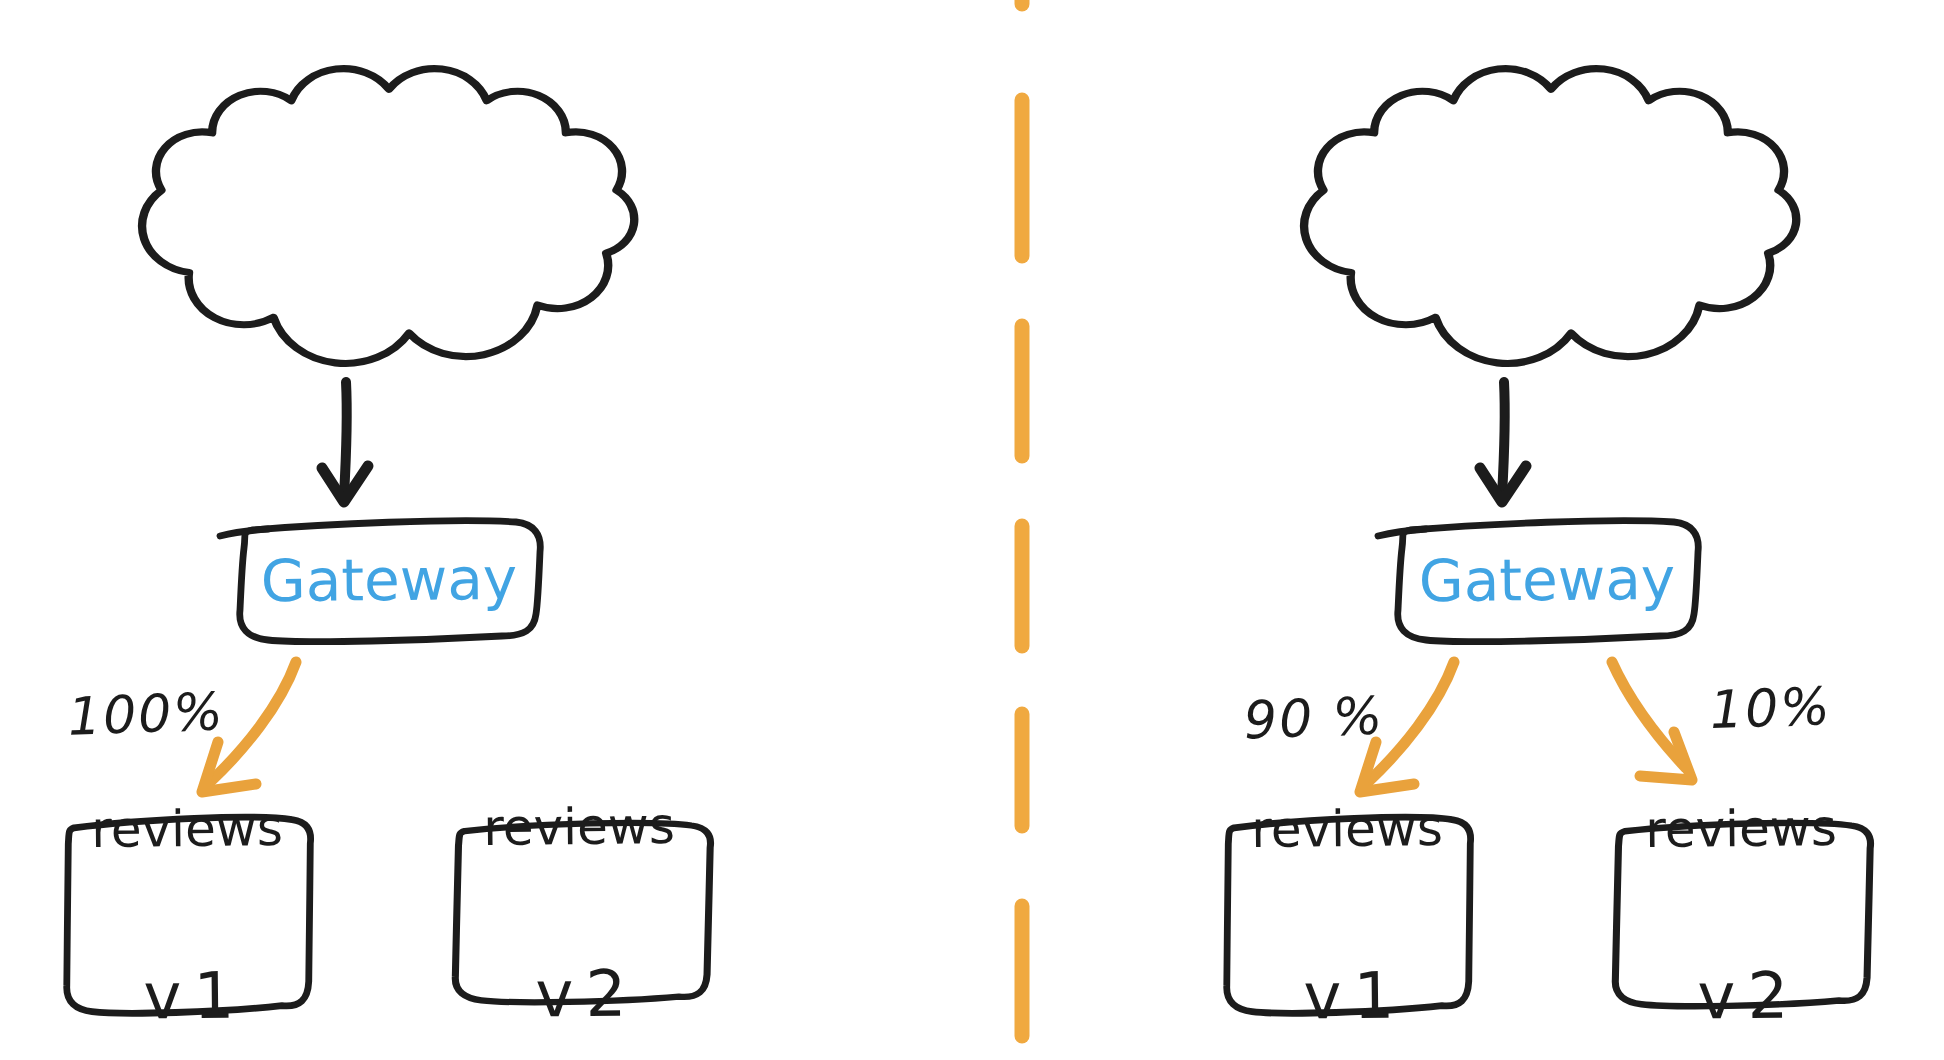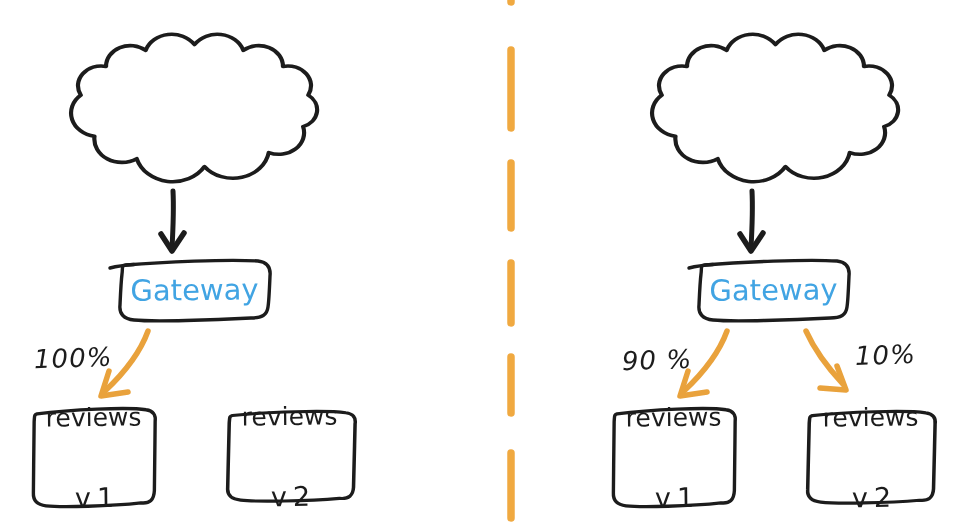--- a/index.html
+++ b/index.html
@@ -27,21 +27,21 @@
   }
   .svc-text {
     position: absolute;
     display: flex; flex-direction: column;
     align-items: center; justify-content: center;
     gap: 9px;
     color: #1C1C1C;
     transform: rotate(-0.6deg);
   }
   .svc-name { font-size: 25px; }
-  .svc-version { font-size: 27px; letter-spacing: 6px; padding-left: 6px; margin-top: 41px; }
+  .svc-version { font-size: 32px; letter-spacing: 6px; padding-left: 6px; margin-top: 41px; }
 </style>
 </head>
 <body>
 
 <div class="stage">
 
   <svg width="972" height="530" viewBox="0 0 972 530">
     <defs>
       <path id="cloud" d="M 21.6 76.7 A 21 21 0 0 1 44.6 46.2 A 22 22 0 0 1 80.6 29.1 A 25 25 0 0 1 125 23 A 25 25 0 0 1 169.4 29.1 A 22 22 0 0 1 205.4 46.2 A 21 21 0 0 1 228.4 76.7 A 19 19 0 0 1 223.7 110.2 A 23 23 0 0 1 192.5 137.8 A 33 33 0 0 1 134.1 152.7 A 34 34 0 0 1 72.5 144.3 A 25 25 0 0 1 34.1 120.5 A 25 25 0 0 1 21.6 76.7" fill="none" stroke-width="3.8" stroke-linecap="round" stroke-linejoin="round"></path>
       <g id="blackarrow" fill="none" stroke-linecap="round" stroke-linejoin="round">

